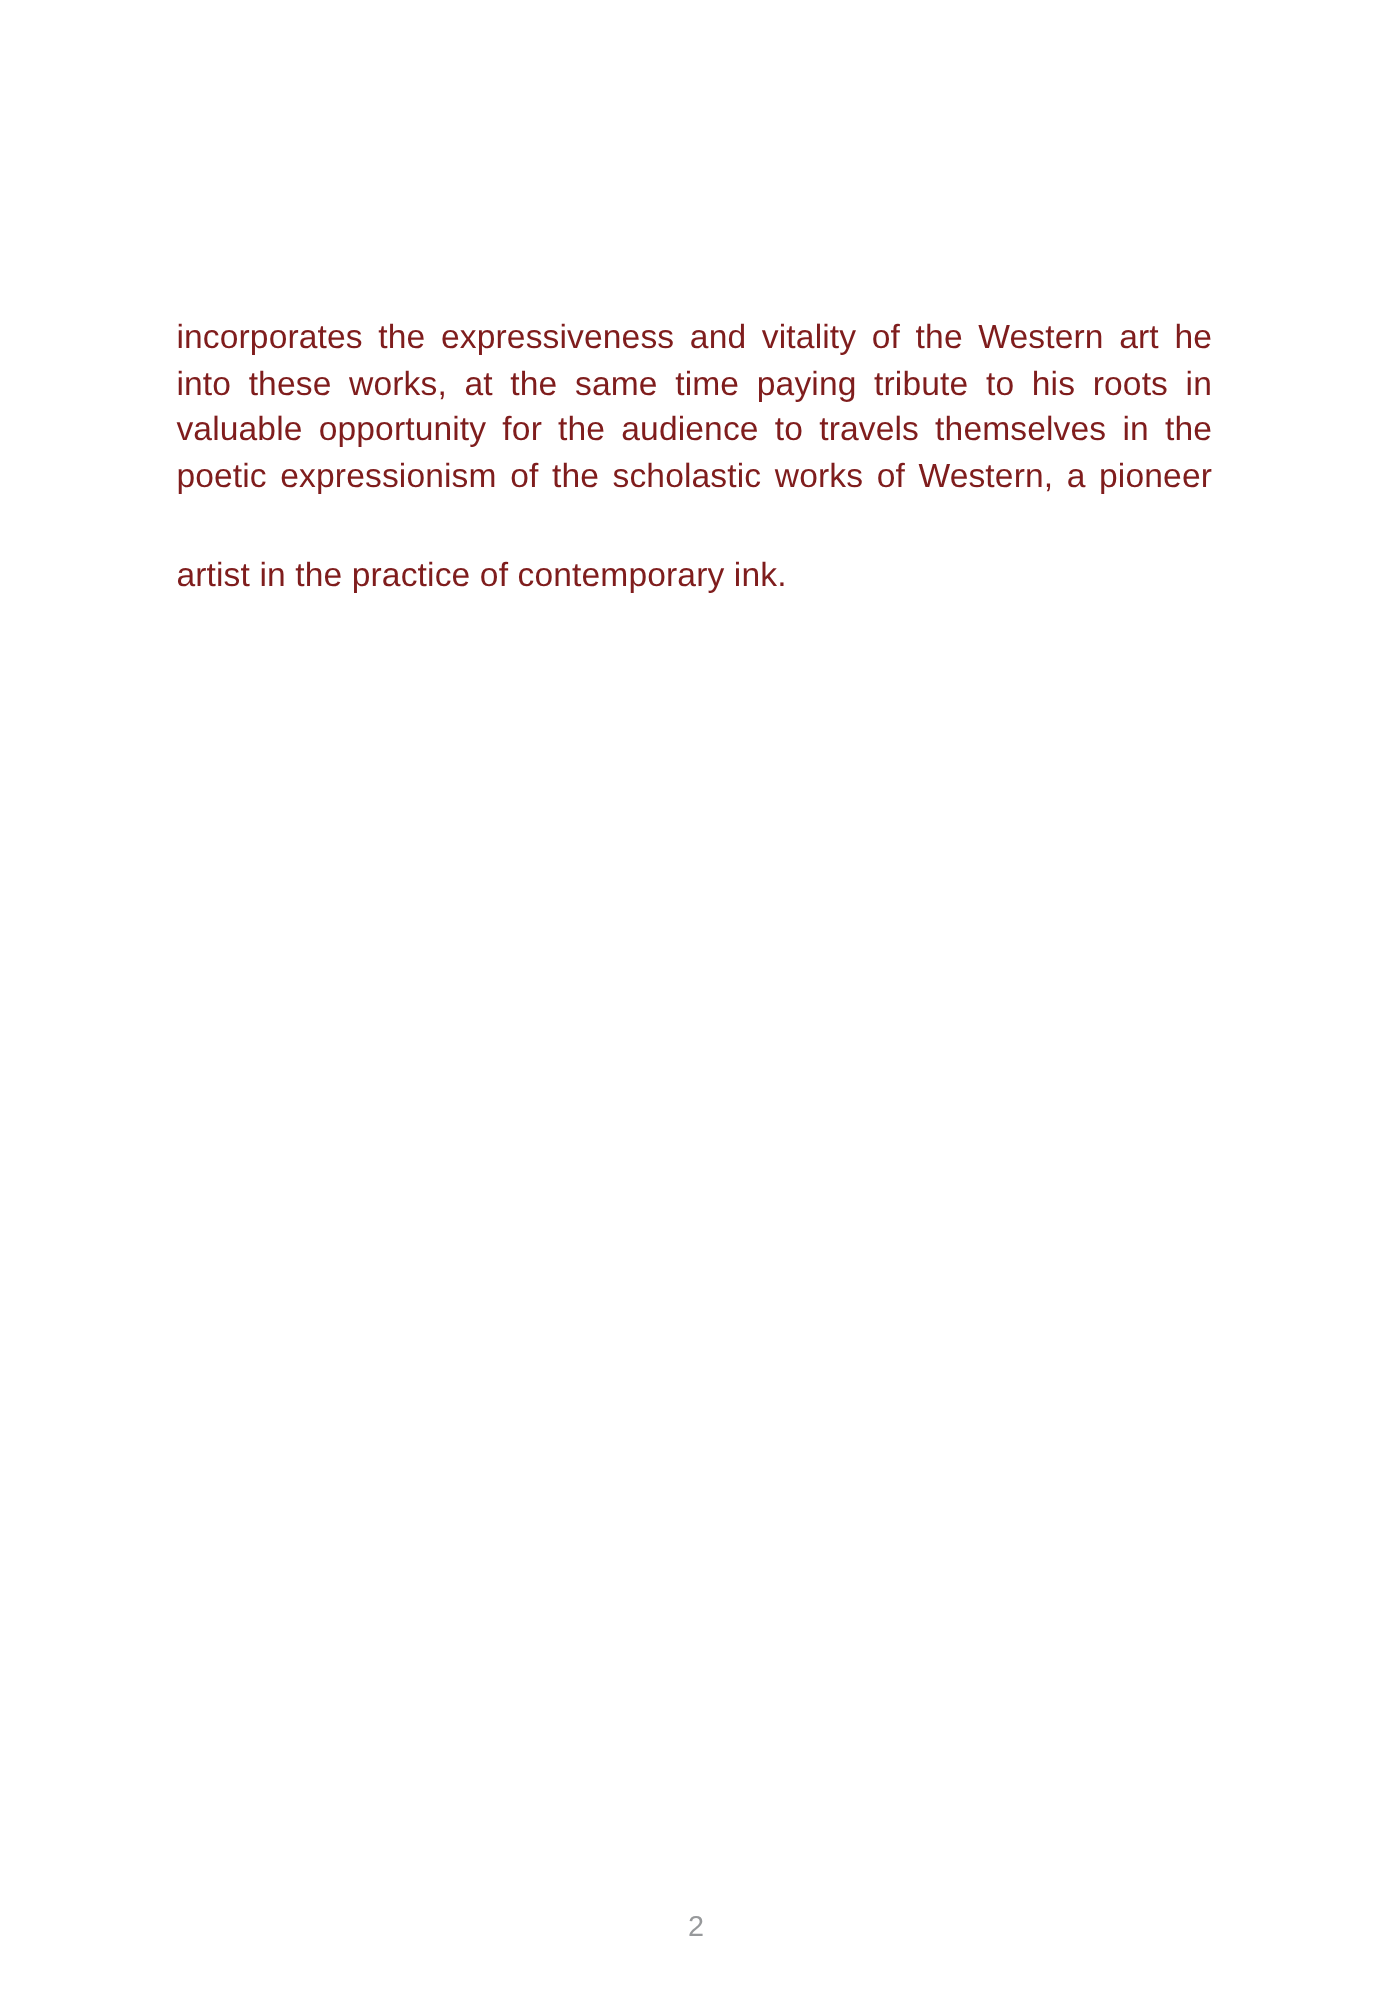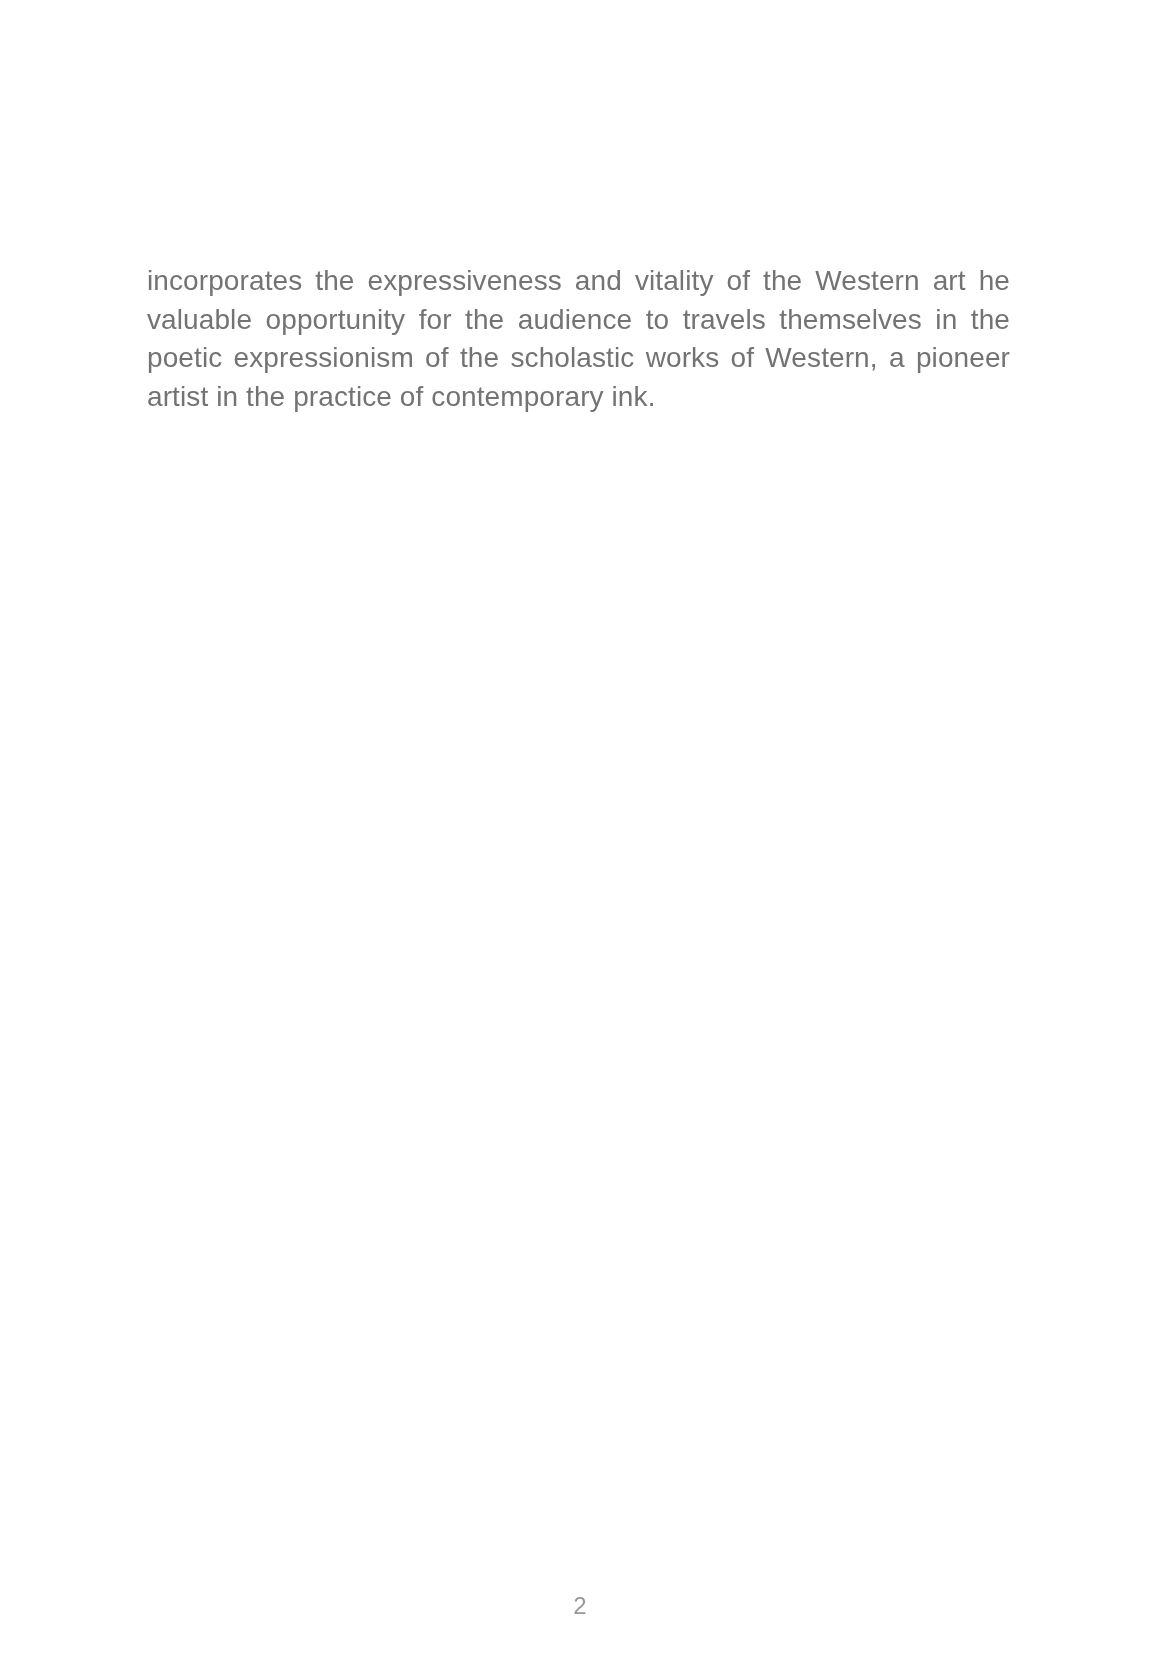--- a/index.html
+++ b/index.html
@@ -16,49 +16,51 @@
     font-family: "Liberation Sans", "DejaVu Sans", sans-serif;
   }
   .body-paragraph {
     position: absolute;
     left: 147px;
     top: 262px;
     width: 863px;
     font-size: 28px;
     line-height: 38.5px;
     font-weight: 400;
-    color: #737373;
+    color: #7f1d1d;
     letter-spacing: 0.1px;
   }
   .para-line {
     text-align: justify;
     text-align-last: justify;
     white-space: normal;
   }
   .para-line.last {
     text-align: left;
     text-align-last: left;
+    margin-top: 44px;
   }
   .page-number {
     position: absolute;
     left: 0;
     top: 1592px;
     width: 1160px;
     text-align: center;
     font-size: 24px;
     line-height: 28px;
     font-weight: 400;
     color: #97999b;
   }
 </style>
 </head>
 <body>
 
 <div class="page">
   <div class="body-paragraph">
     <div class="para-line">incorporates the expressiveness and vitality of the Western art he</div>
+    <div class="para-line">into these works, at the same time paying tribute to his roots in</div>
     <div class="para-line">valuable opportunity for the audience to travels themselves in the</div>
     <div class="para-line">poetic expressionism of the scholastic works of Western, a pioneer</div>
     <div class="para-line last">artist in the practice of contemporary ink.</div>
   </div>
 
   <div class="page-number">2</div>
 </div>
 
 </body></html>

